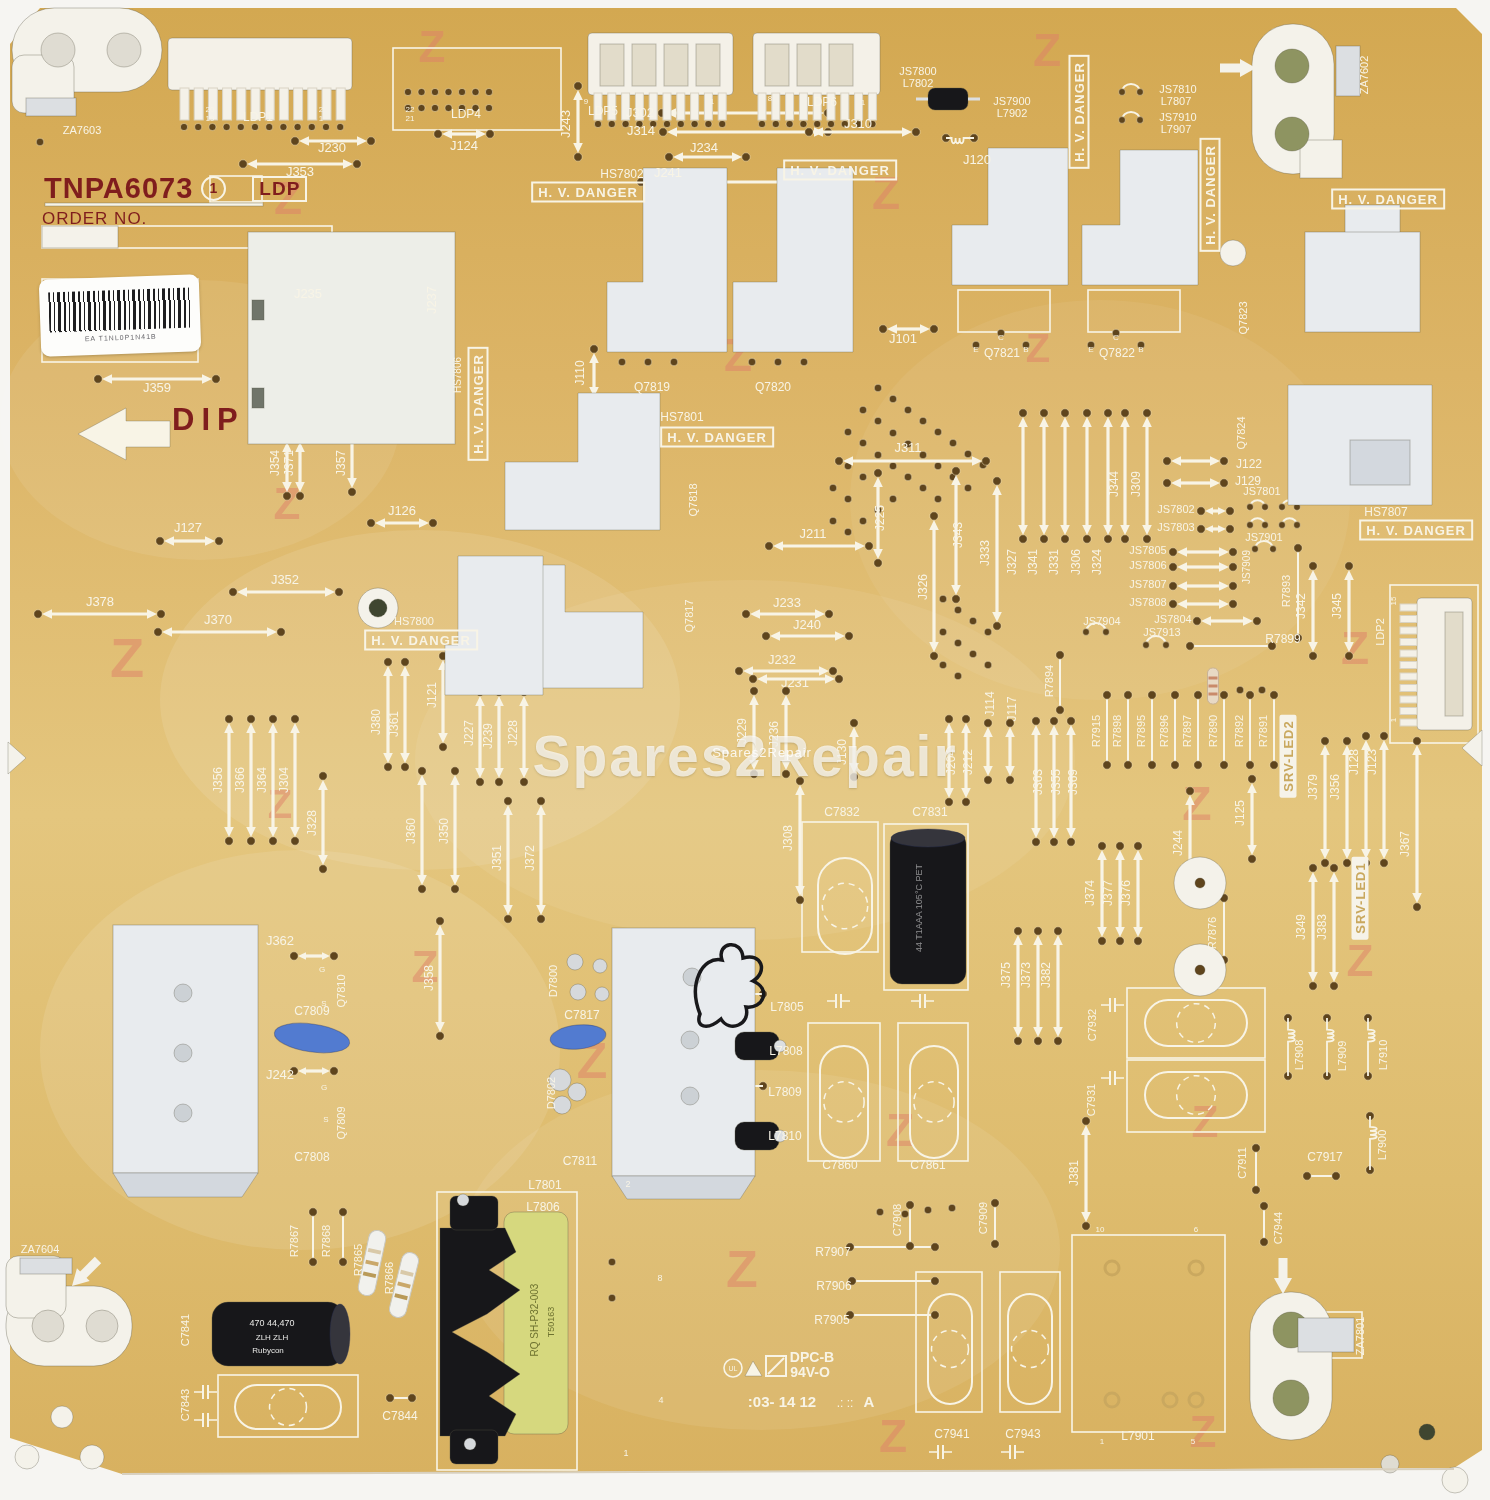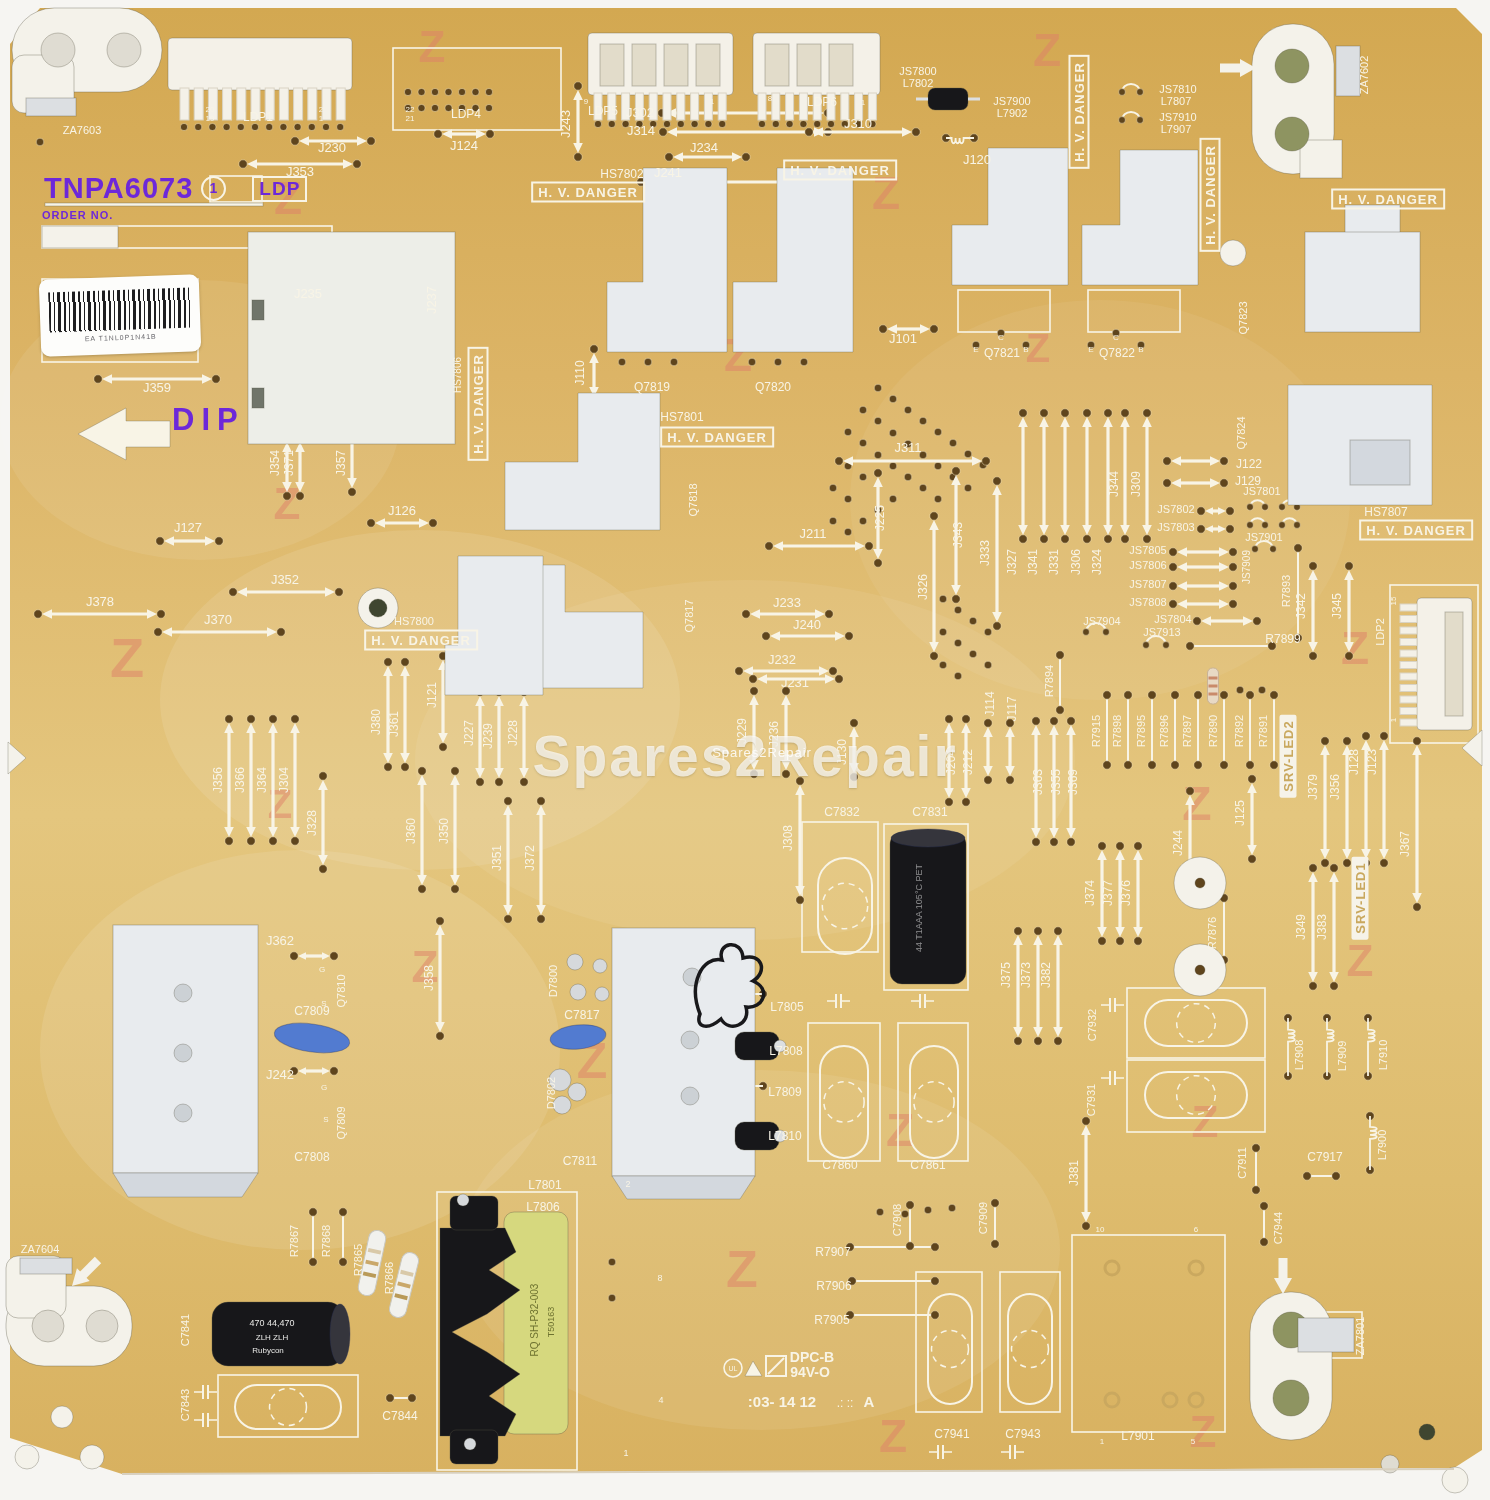--- a/index.html
+++ b/index.html
@@ -1,27 +1,27 @@
 <!DOCTYPE html>
 <html><head>
 <meta charset="utf-8">
 <style>
   html,body{margin:0;padding:0;background:#ffffff;}
   #stage{position:relative;width:1490px;height:1500px;background:#f6f5f2;overflow:hidden;
          font-family:"Liberation Sans",sans-serif;}
   #scene{position:absolute;left:0;top:0;}
   #overlay{position:absolute;left:0;top:0;width:1490px;height:1500px;pointer-events:none;}
   .ab{position:absolute;}
-  .silk{color:#6d28d9;}
+  .silk{color:#7f1d1d;}
   #board-title{left:44px;top:172px;font-size:29px;font-weight:bold;letter-spacing:1px;
                display:flex;align-items:center;gap:8px;}
   #rev-badge{display:inline-block;width:21px;height:21px;border:2px solid #f8f4e6;border-radius:50%;
              font-size:14px;line-height:21px;text-align:center;font-weight:bold;}
   #type-box{display:inline-block;border:2px solid #f8f4e6;padding:0 5px;font-size:19px;font-weight:bold;margin-left:18px;}
-  #order-label{left:42px;top:209px;font-size:11px;font-weight:bold;letter-spacing:1px;}
+  #order-label{left:42px;top:209px;font-size:17px;font-weight:normal;letter-spacing:1px;}
   #dip-label{left:172px;top:402px;font-size:31px;font-weight:bold;letter-spacing:7px;}
   #sticker{left:40px;top:277px;width:160px;height:77px;background:#fdfdfb;border-radius:9px;
            transform:rotate(-2deg);box-shadow:0 1px 3px rgba(90,70,30,.35);}
   #sticker .bars{position:absolute;left:9px;top:13px;width:142px;height:40px;
       background:repeating-linear-gradient(90deg,#1d1d1f 0 2px,transparent 2px 5px,#1d1d1f 5px 6px,
       transparent 6px 9px,#1d1d1f 9px 12px,transparent 12px 15px);}
   #sticker .code{position:absolute;left:0;top:57px;width:100%;text-align:center;font-size:7px;color:#67666b;
       letter-spacing:1px;}
   #wm-big{left:745px;top:756px;transform:translate(-50%,-50%);font-size:57px;font-weight:bold;
           color:rgba(255,255,255,.70);letter-spacing:2px;text-shadow:0 1px 2px rgba(120,105,70,.30);

